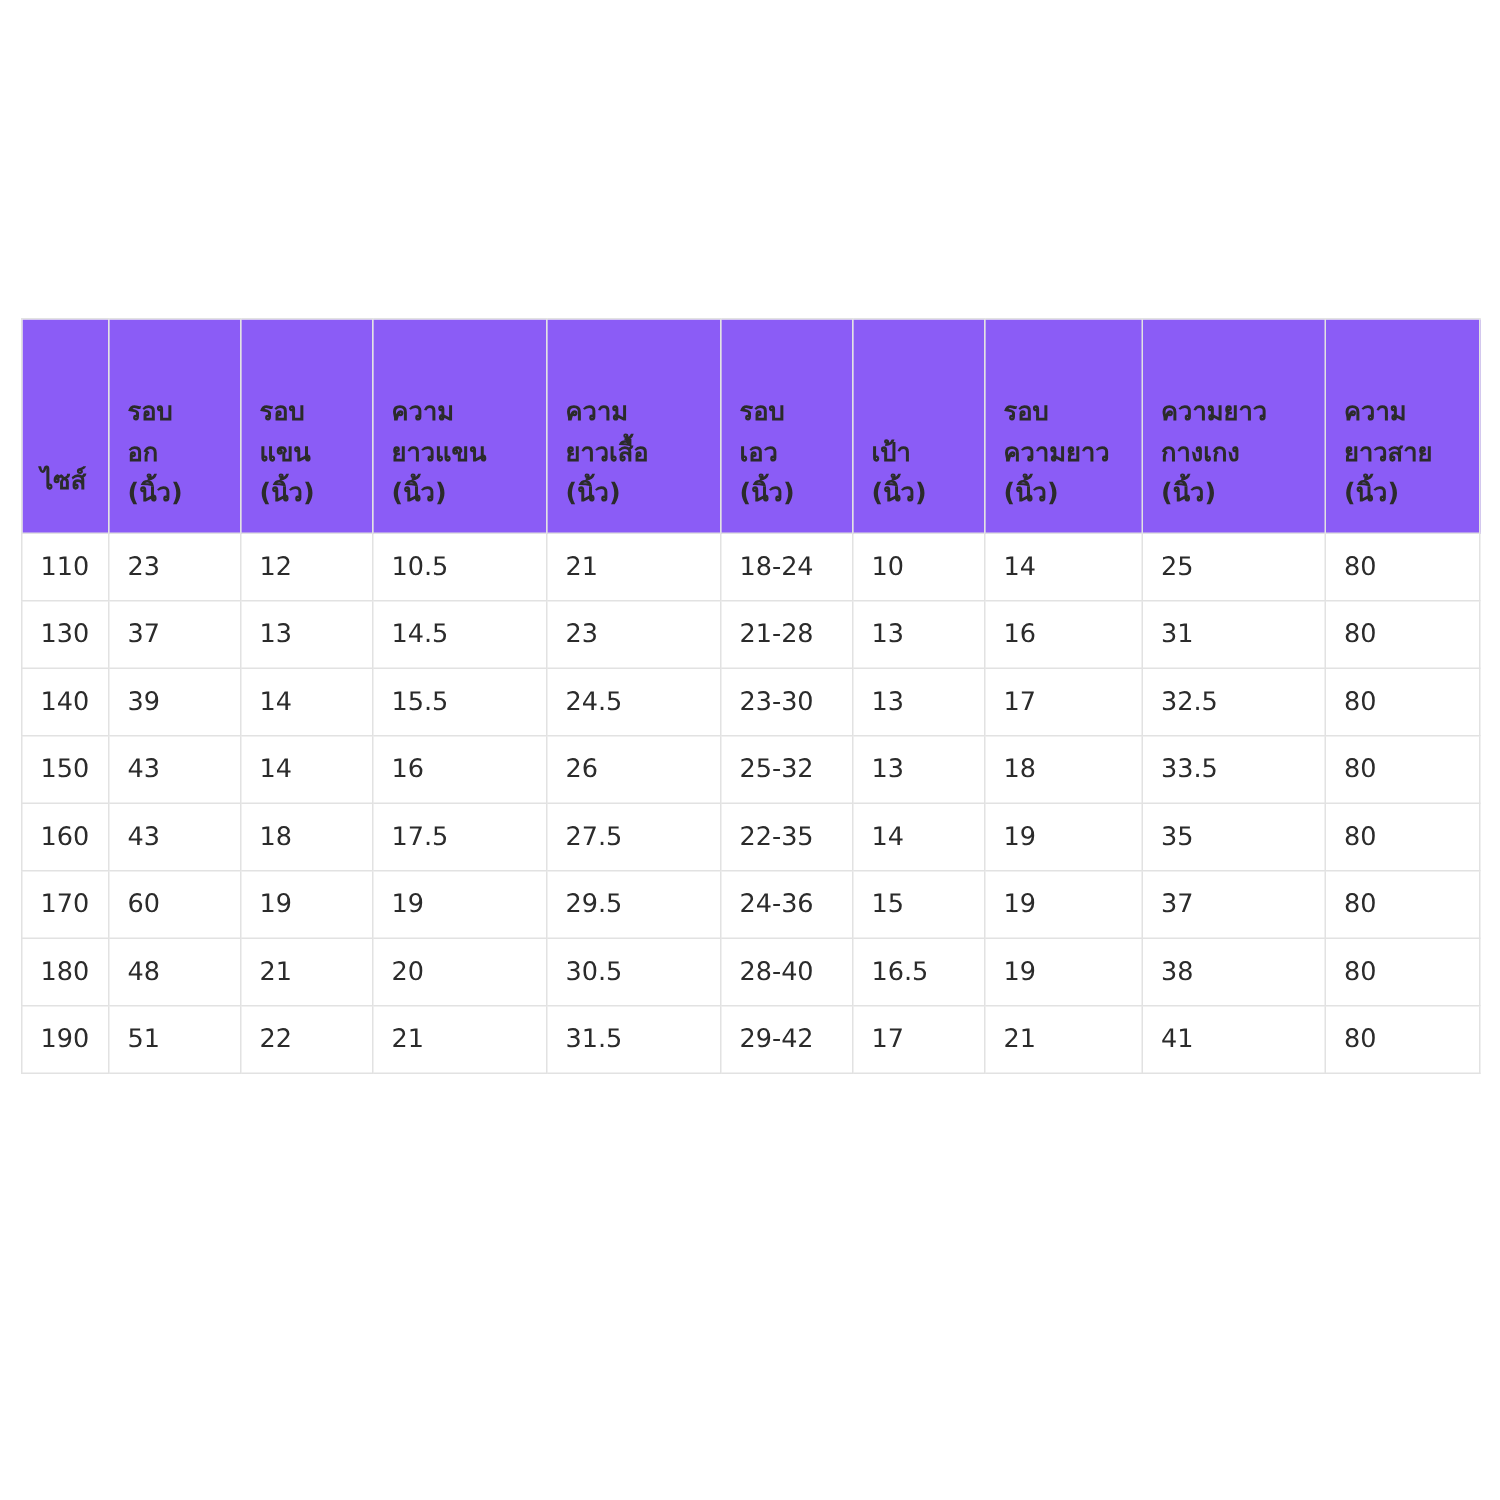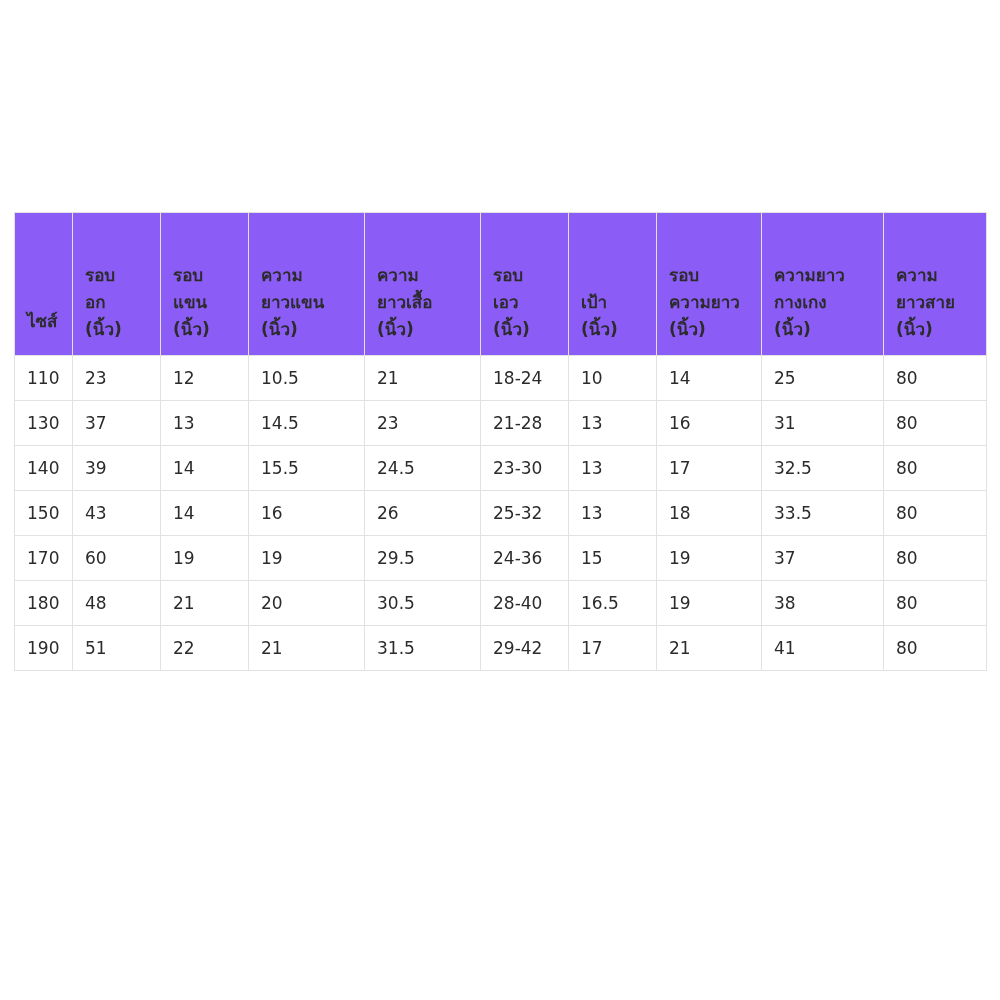--- a/index.html
+++ b/index.html
@@ -183,20 +183,32 @@
             <td>14</td>
             <td>16</td>
             <td>26</td>
             <td>25-32</td>
             <td>13</td>
             <td>18</td>
             <td>33.5</td>
             <td>80</td>
           </tr>
           <tr>
+            <td>160</td>
+            <td>43</td>
+            <td>18</td>
+            <td>17.5</td>
+            <td>27.5</td>
+            <td>22-35</td>
+            <td>14</td>
+            <td>19</td>
+            <td>35</td>
+            <td>80</td>
+          </tr>
+          <tr>
             <td>170</td>
             <td>60</td>
             <td>19</td>
             <td>19</td>
             <td>29.5</td>
             <td>24-36</td>
             <td>15</td>
             <td>19</td>
             <td>37</td>
             <td>80</td>

